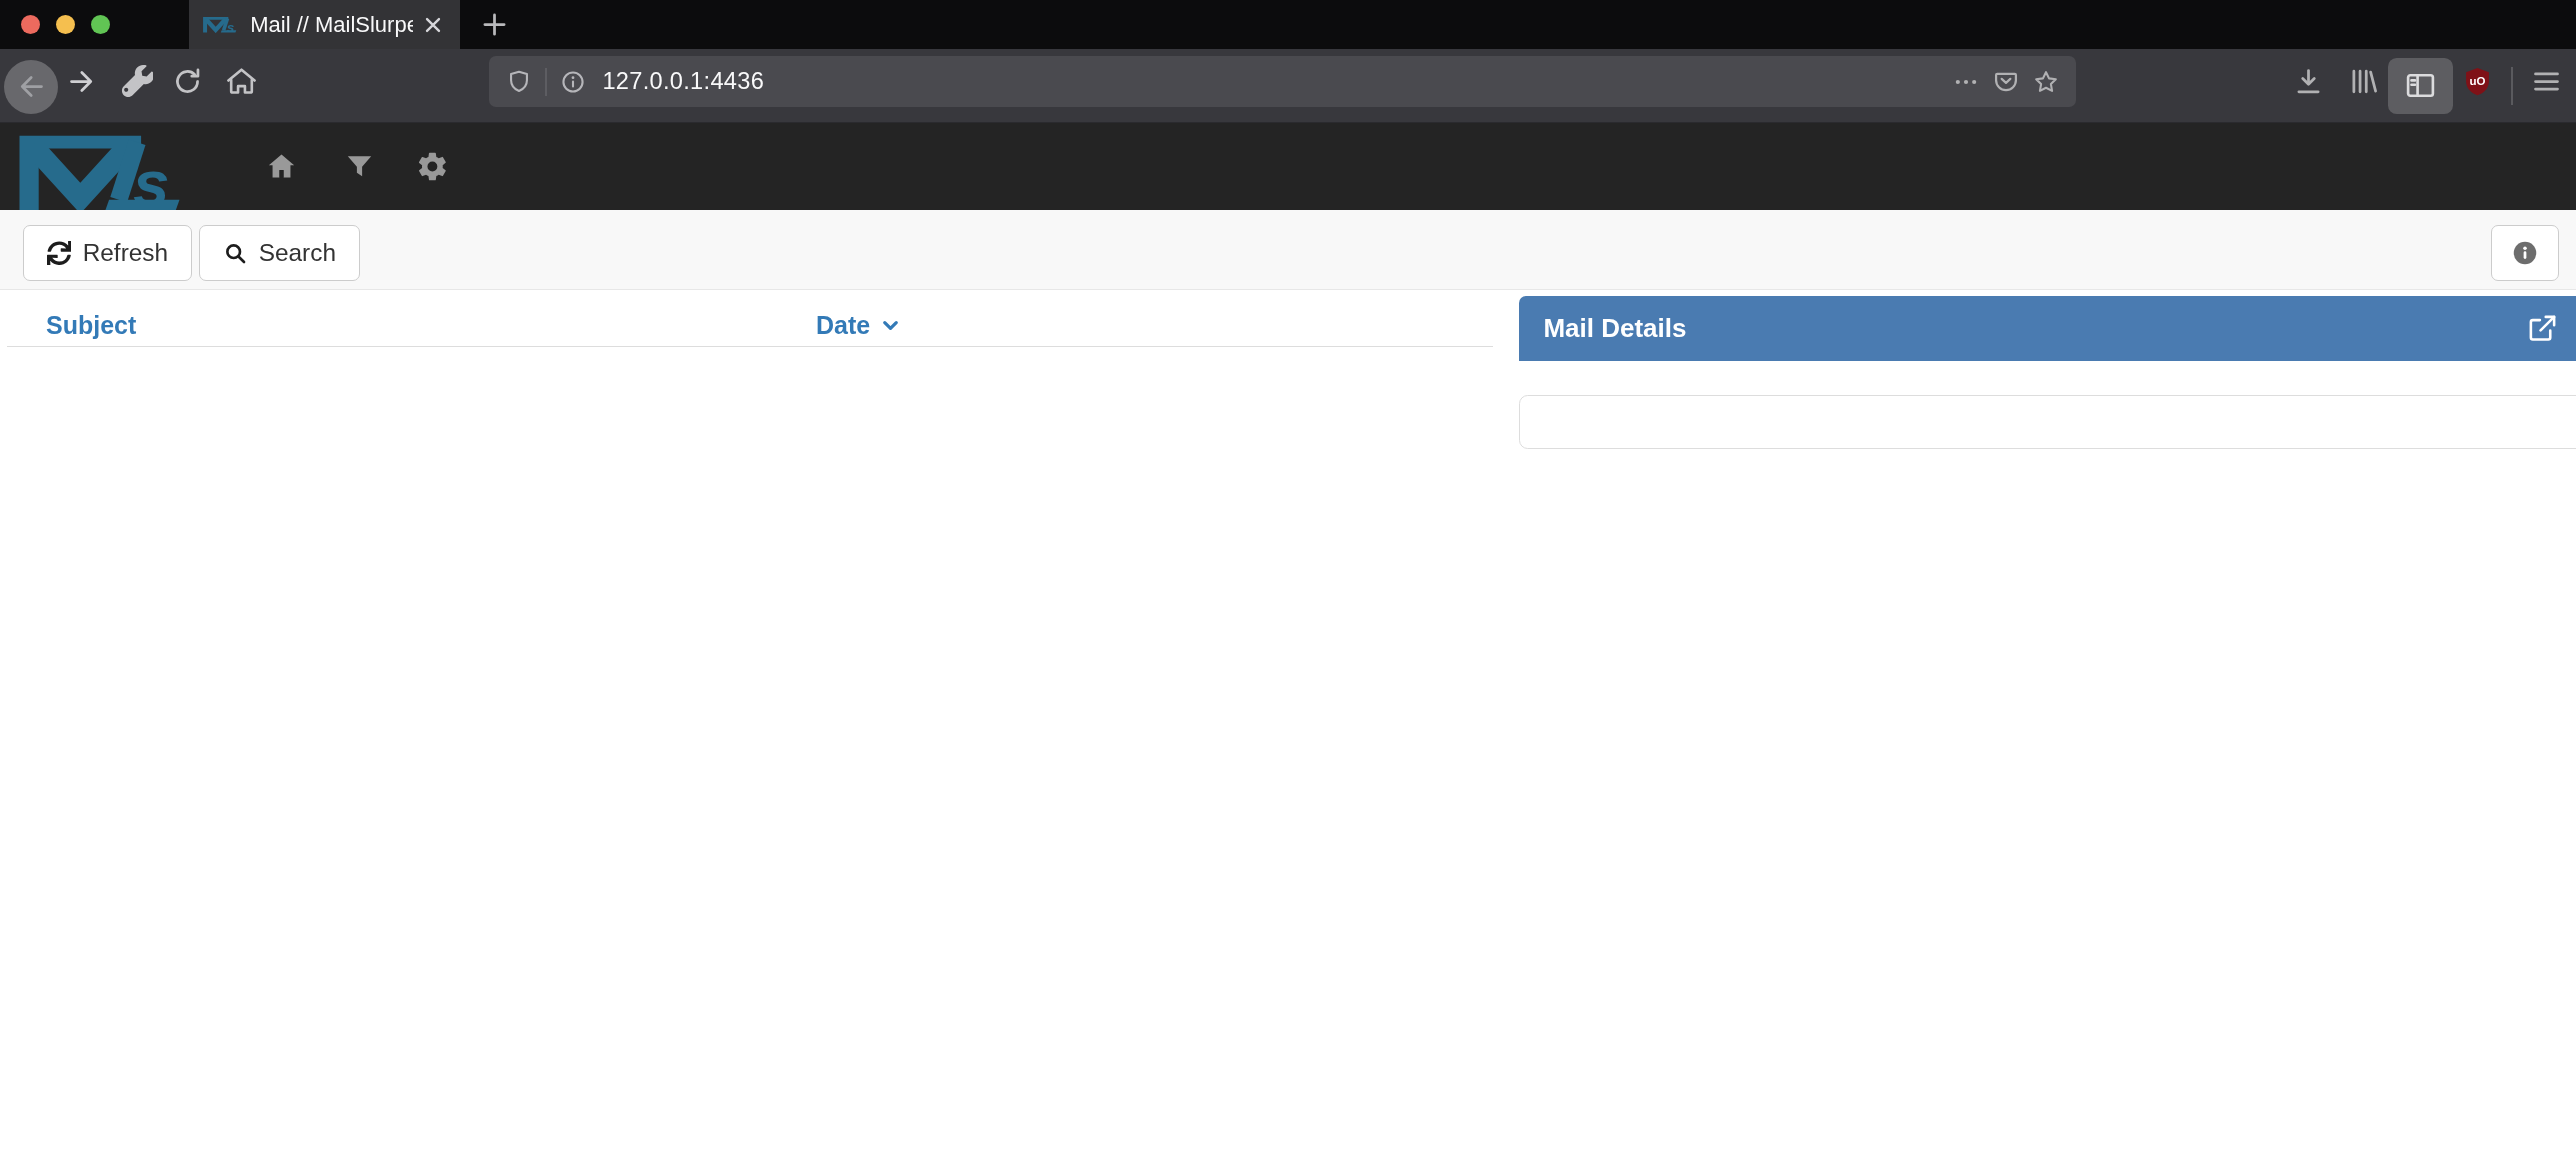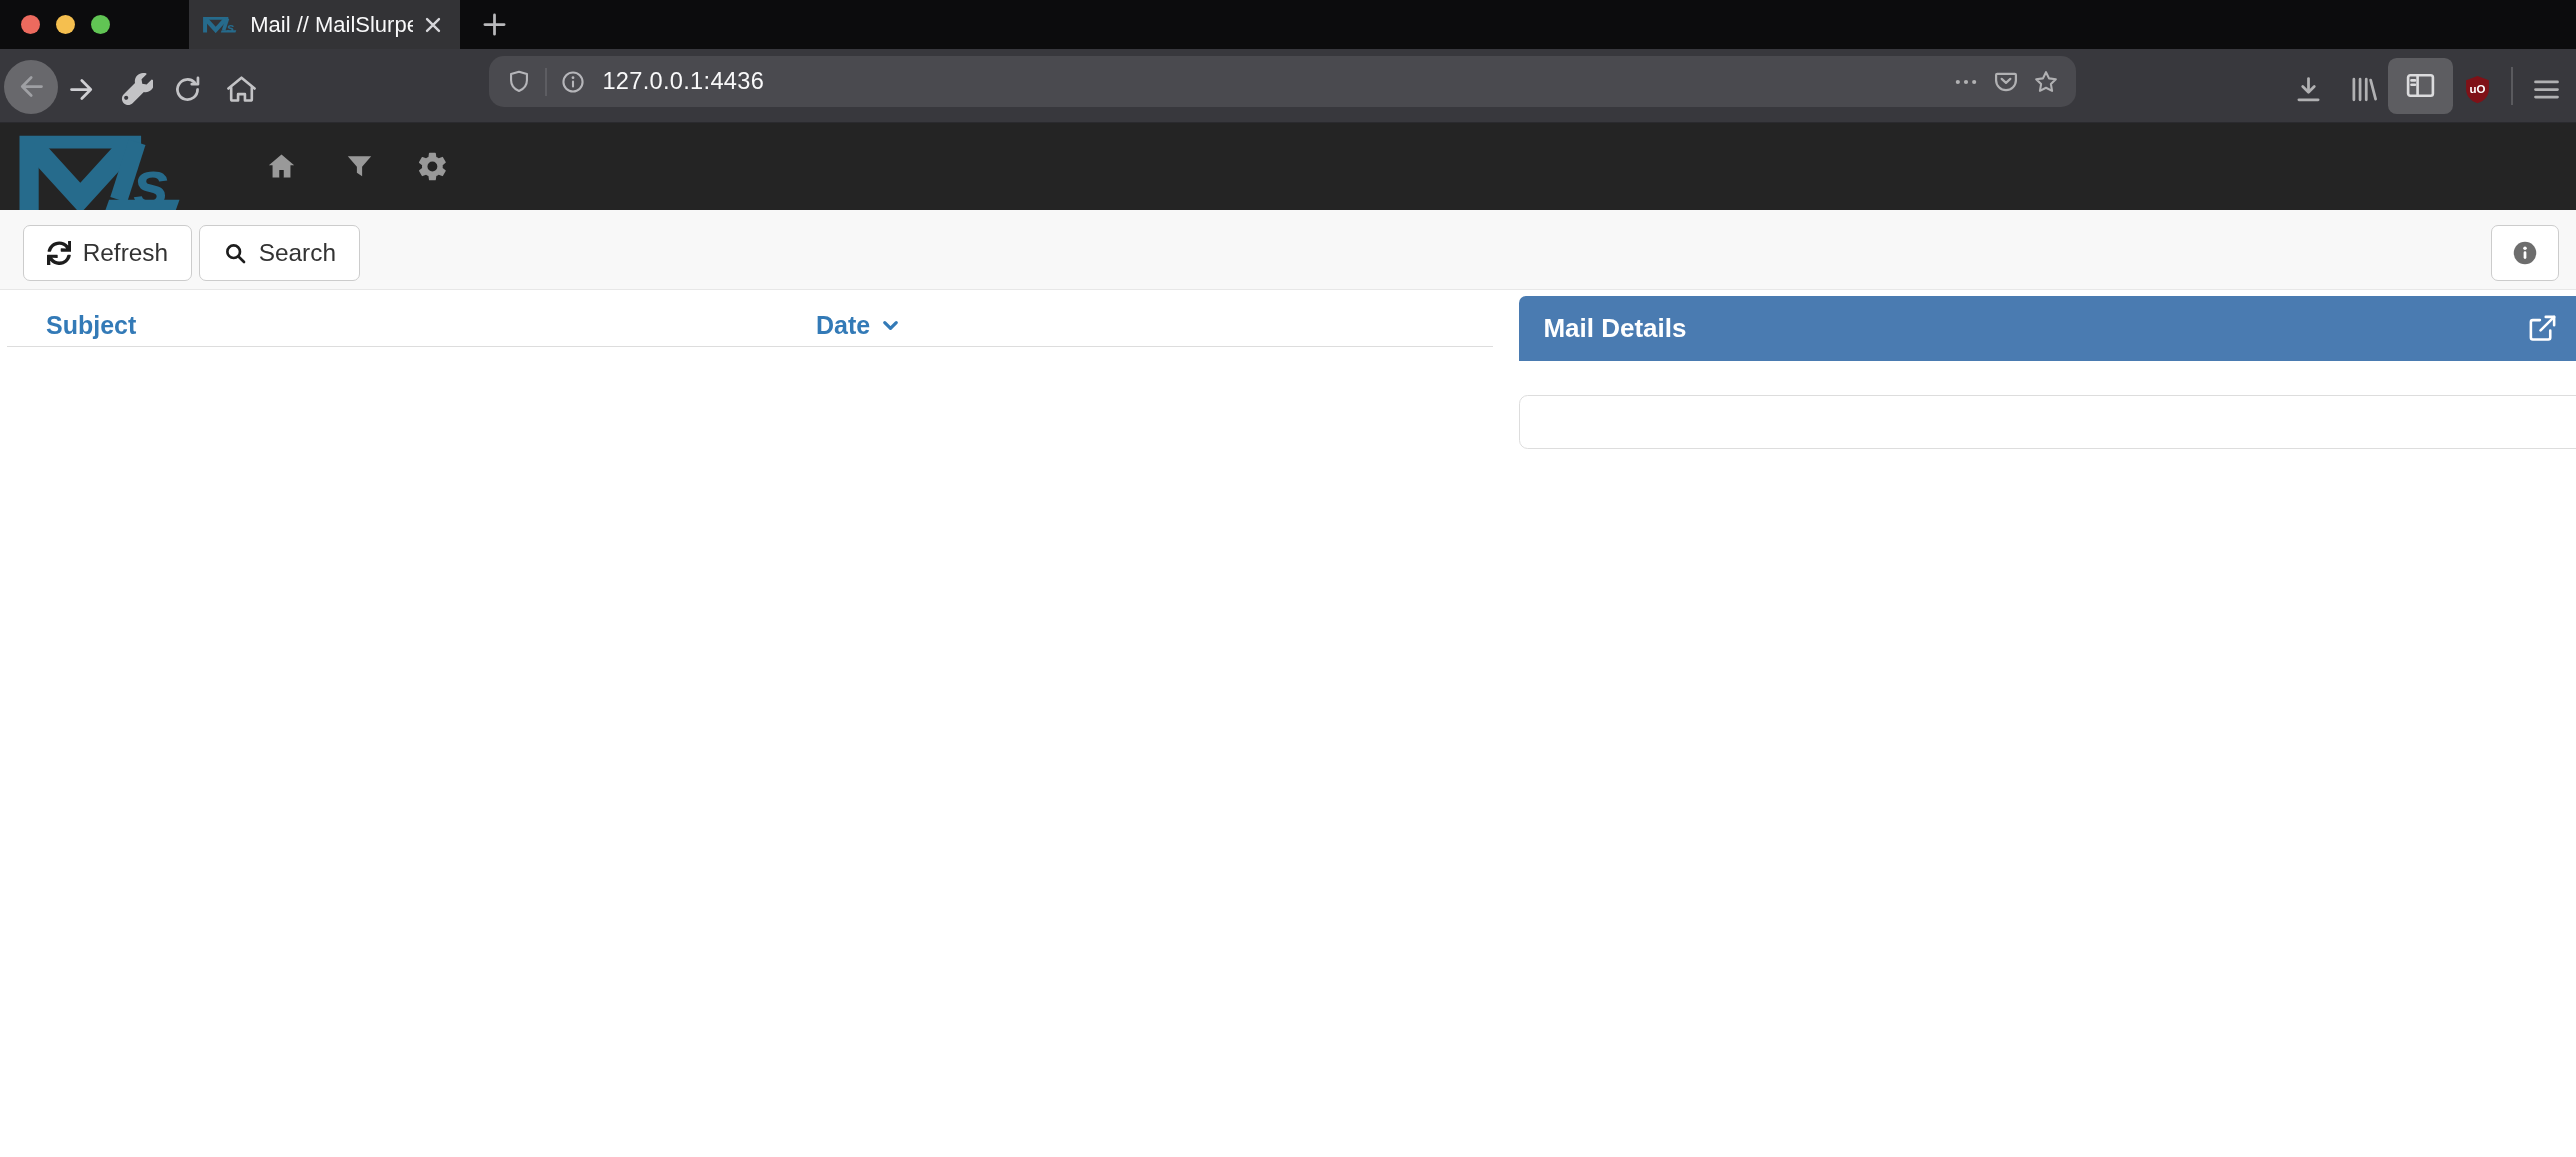--- a/index.html
+++ b/index.html
@@ -26,28 +26,28 @@
     background: #333336; display: flex; align-items: center; padding: 0 14px;
   }
   .tab-title { color: #f9f9fa; font-size: 22px; margin-left: 12.2px; flex: 1; white-space: nowrap; overflow: hidden; }
   .tab-close { margin-left: 7px; }
   .newtab-btn { position: absolute; left: 478px; top: 7.9px; }
 
   .navbar {
     position: absolute; left: 0; top: 49px; width: 2576px; height: 74px;
     background: #38383d; border-bottom: 0.9px solid #2a2a2e;
   }
-  .nav-icon { position: absolute; top: 24px; }
+  .nav-icon { position: absolute; top: 16px; }
   .back-circle {
     position: absolute; left: 3.5px; top: 10.5px; width: 54px; height: 54px;
     border-radius: 50%; background: #68686c; display: flex; align-items: center; justify-content: center;
   }
   .urlbar {
     position: absolute; left: 489px; top: 7px; width: 1587px; height: 51px;
-    background: #4a4a4f; border-radius: 15px;
+    background: #4a4a4f; border-radius: 7px;
     display: flex; align-items: center; padding: 0 15.7px; gap: 12.2px;
   }
   .urlbar-divider { width: 1.7px; height: 28px; background: #5d5d62; }
   .url-text { color: #f9f9fa; font-size: 23.6px; letter-spacing: 0.3px; margin-left: 3.5px; }
   .urlbar-spacer { flex: 1; }
   .sidebar-active-box {
     position: absolute; left: 2388px; top: 8.7px; width: 65px; height: 56px;
     background: #5d5d61; border-radius: 8.7px; display: flex; align-items: center; justify-content: center;
   }
   .toolbar-sep { position: absolute; left: 2511px; top: 17.5px; width: 1.7px; height: 38px; background: #5a5a5e; }

